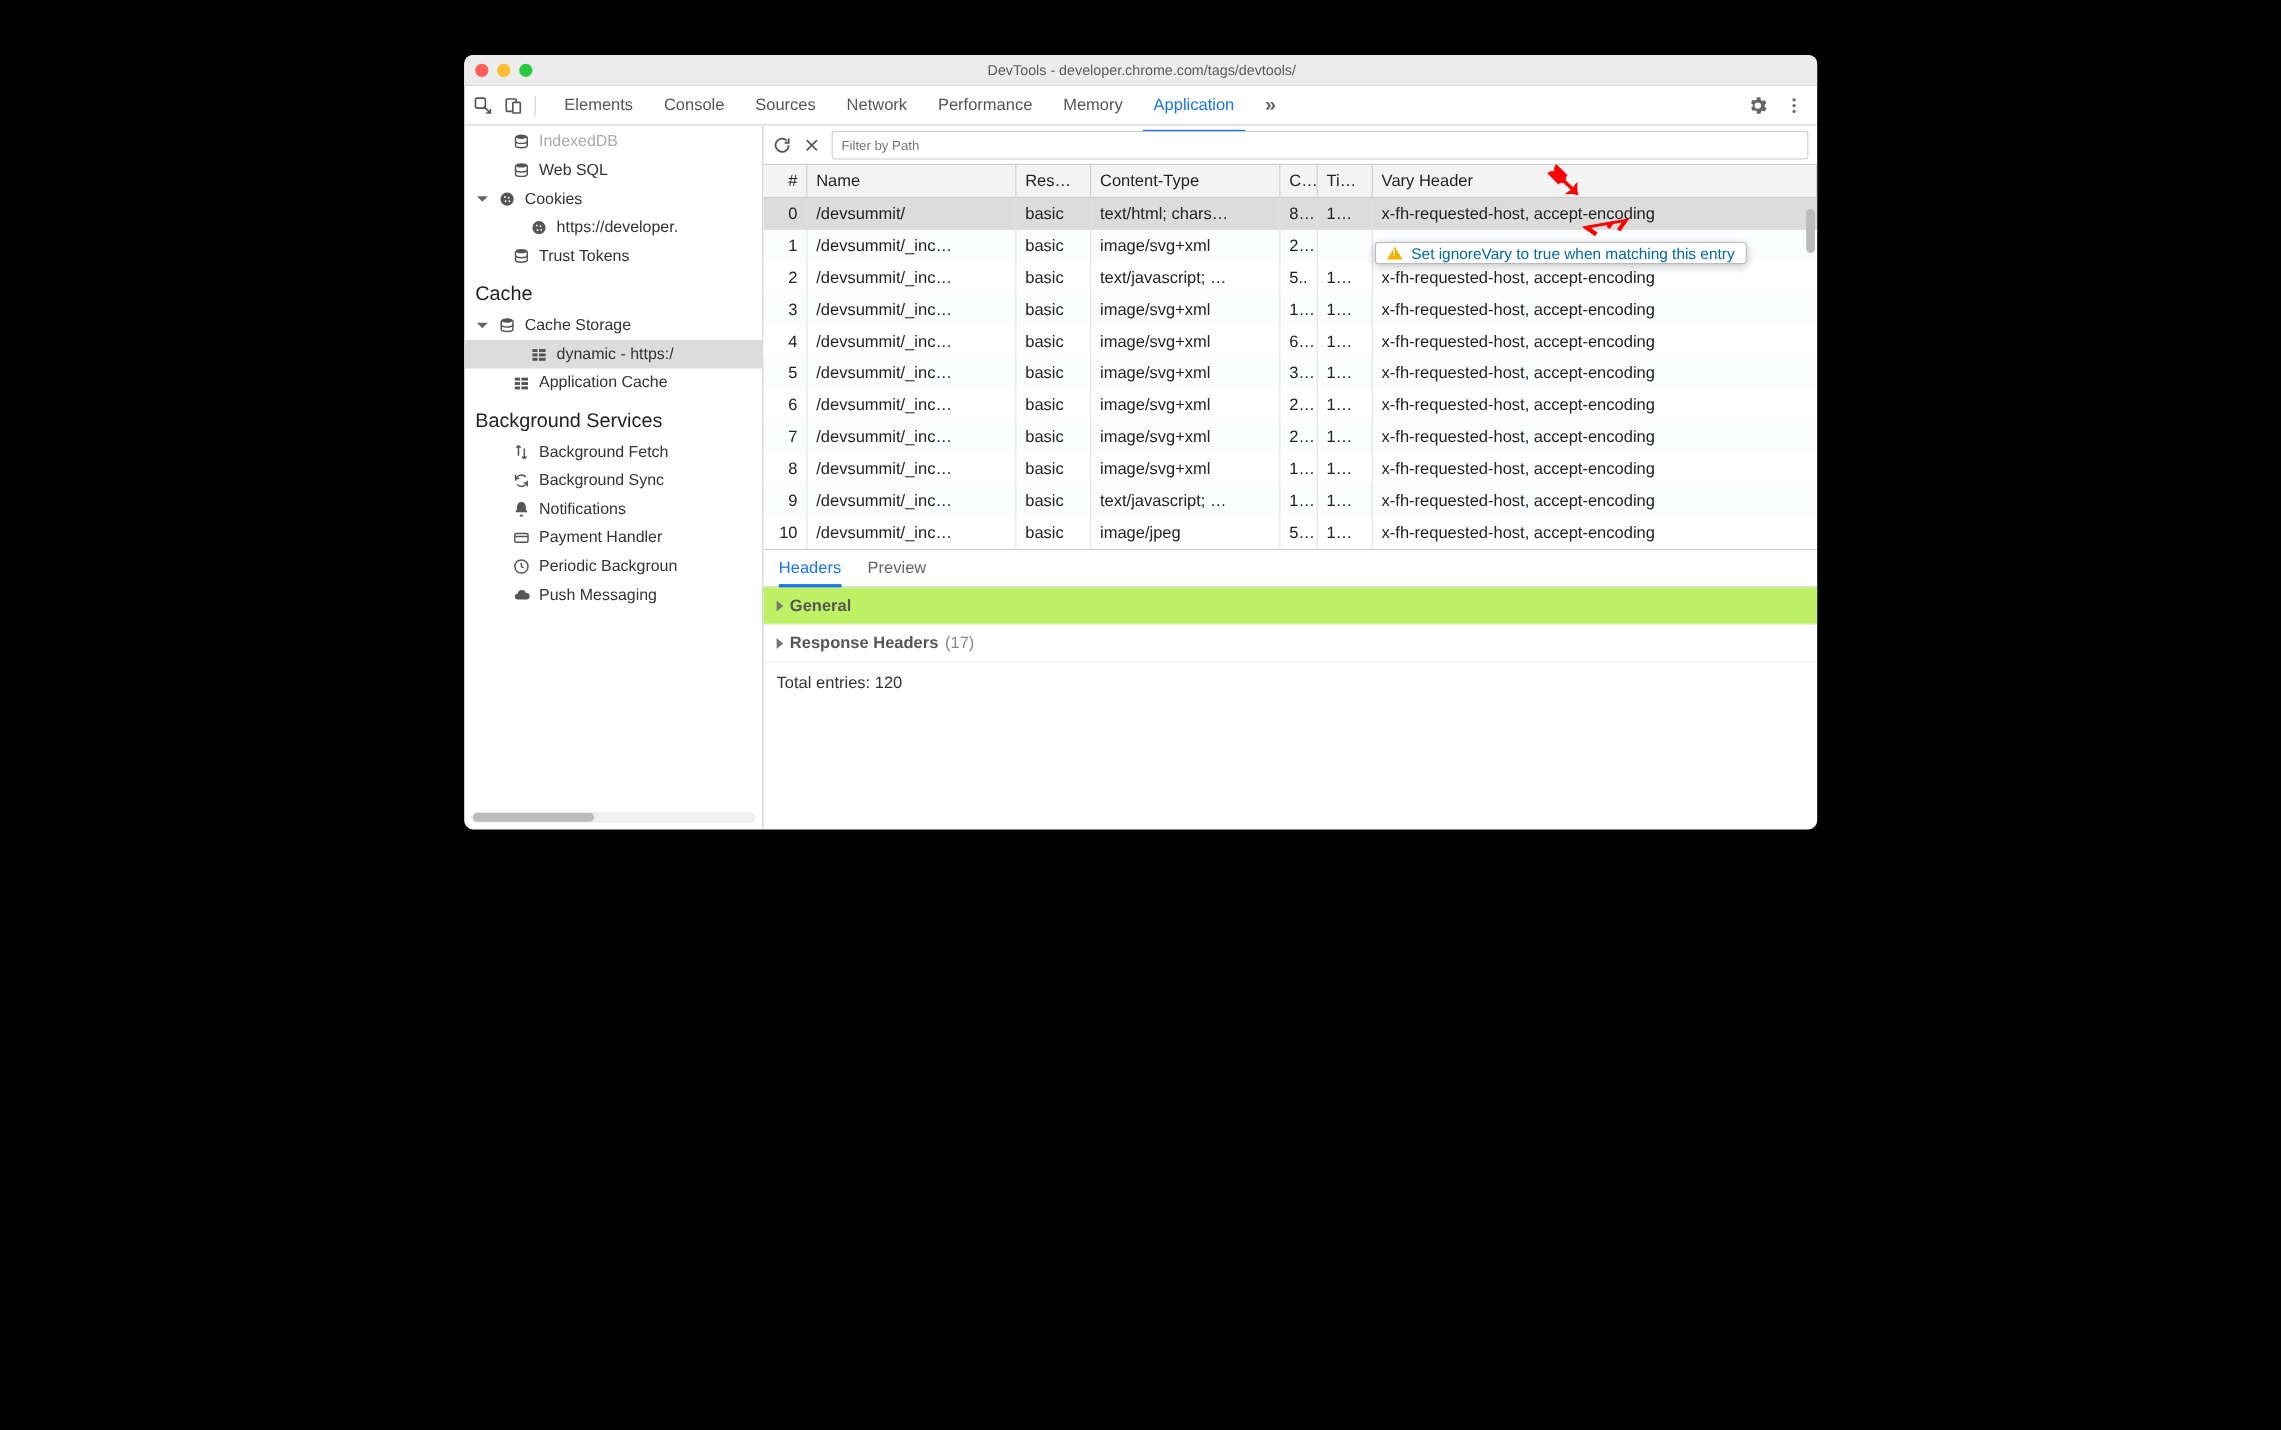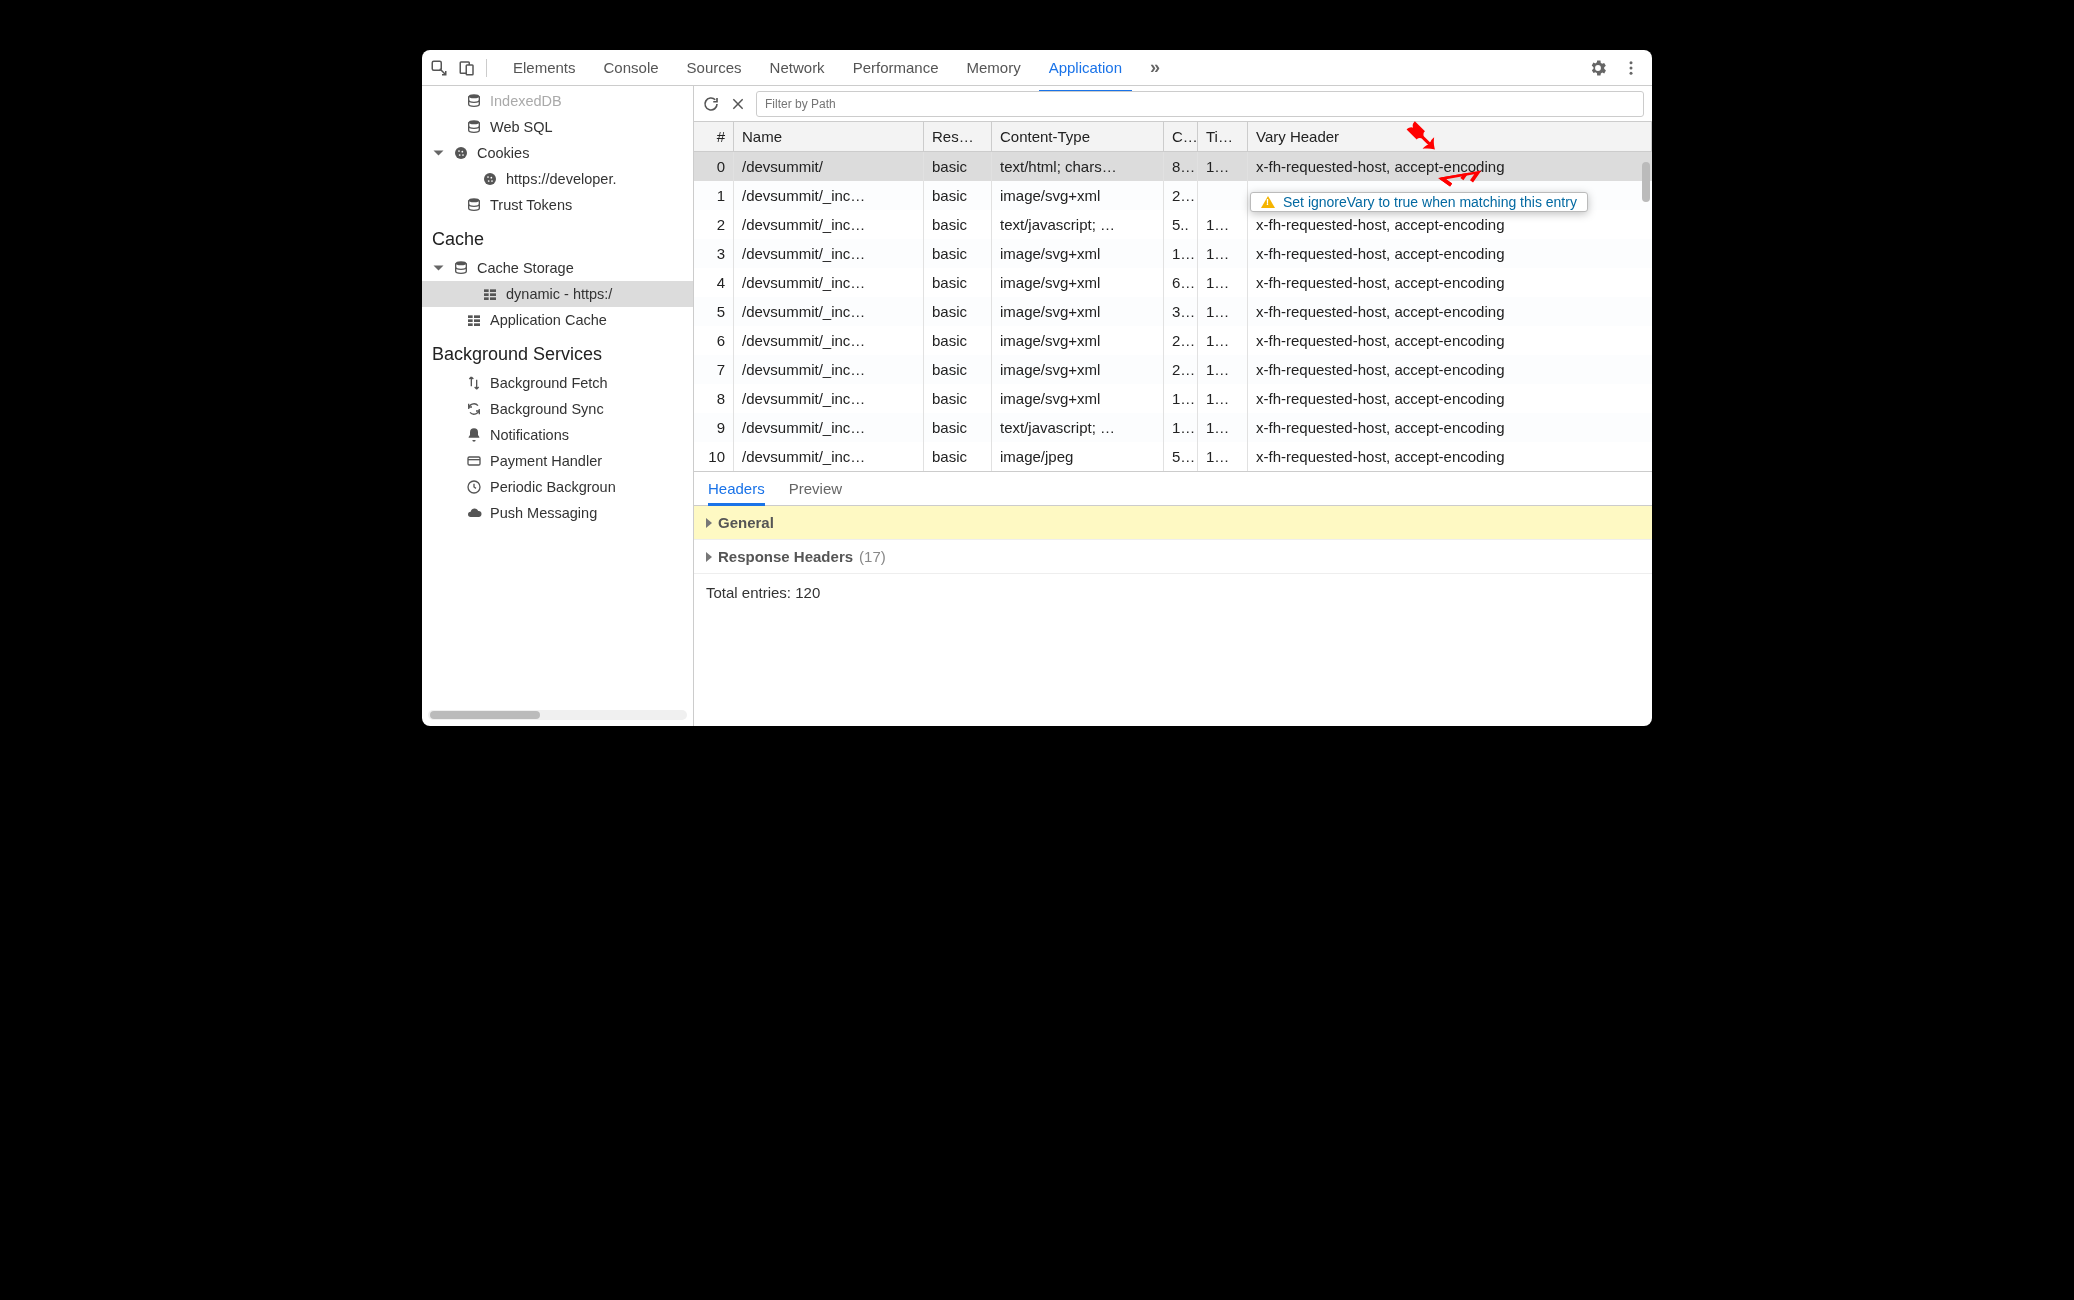--- a/index.html
+++ b/index.html
@@ -192,34 +192,42 @@
   .section {
     padding: 8px 12px;
     font-size:15px;
     color:#444;
     display:flex;
     align-items:center;
     gap:6px;
     border-bottom:1px solid #eee;
   }
   .section .stri { display:inline-block; width:0;height:0;border-top:5px solid transparent;border-bottom:5px solid transparent;border-left:6px solid #777;}
-  .section.gray { background:#fef9c3; font-weight:bold; color:#555;}
+  .section.gray { background:#bef264; font-weight:bold; color:#555;}
   .footer-line { padding: 10px 12px; font-size:15px; color:#333;}
 
   .vscroll { position:absolute; right:2px; top:40px; bottom:10px; width:8px; }
   .vscroll .vthumb { position:absolute; top:0; width:8px; height:40px; background:#bbb; border-radius:4px;}
   
   .ico { display:inline-flex; align-items:center; justify-content:center; }
   svg { display:block; }
 </style>
 </head>
 <body>
 
 <div class="window">
 
+  <div class="titlebar">
+    <div class="traffic">
+      <div class="tl red"></div>
+      <div class="tl yellow"></div>
+      <div class="tl green"></div>
+    </div>
+    <div class="title-text">DevTools - developer.chrome.com/tags/devtools/</div>
+  </div>
 
   <div class="tabbar">
     <div class="devicons">
       <span class="ico">
         <svg width="18" height="18" viewBox="0 0 24 24" fill="none" stroke="#555" stroke-width="2">
             <rect x="3" y="3" width="12" height="12" rx="2"></rect>
             <path d="M13 13 L21 21 M21 16 L21 21 L16 21"></path>
           </svg>
       </span>
       <span class="ico">

